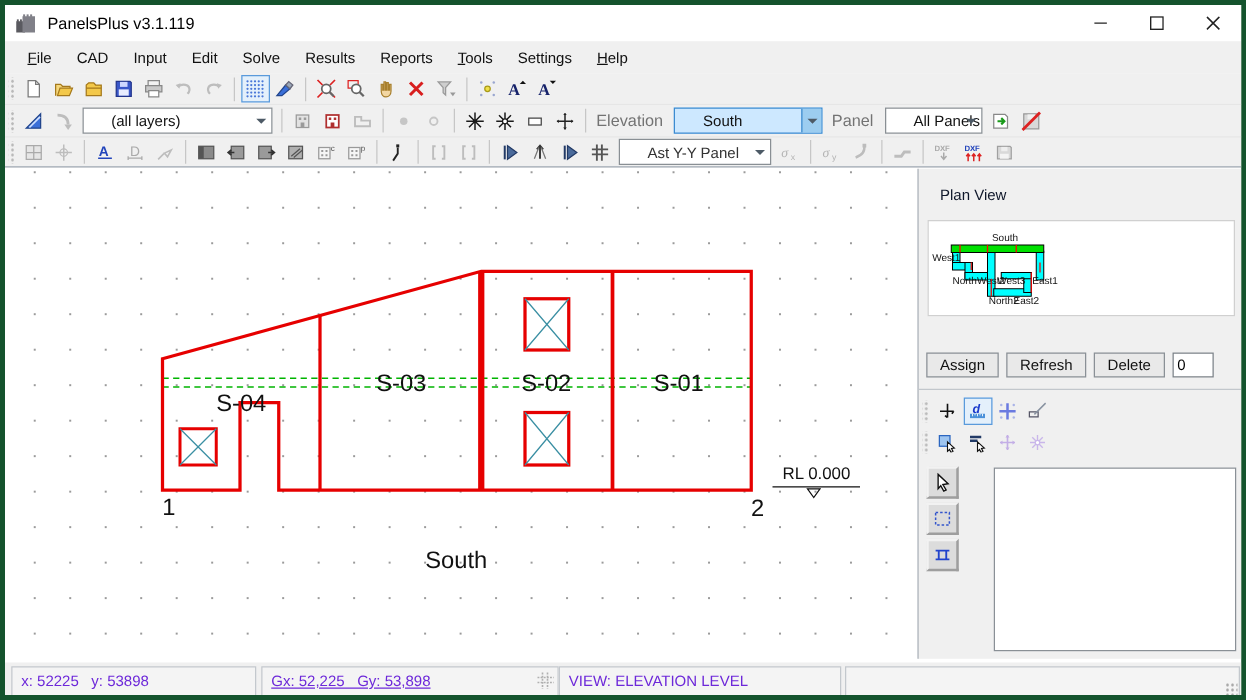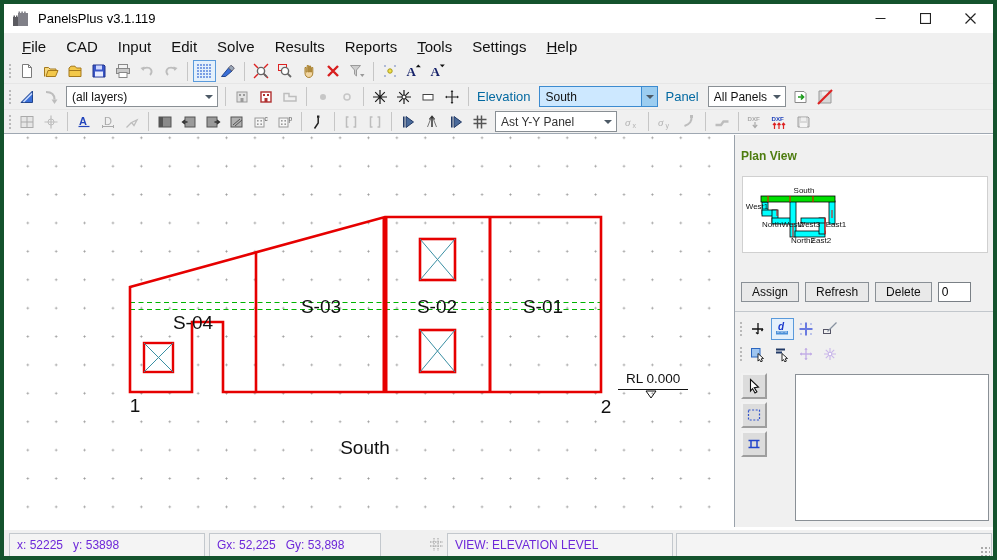--- a/index.html
+++ b/index.html
@@ -6,49 +6,49 @@
   *{box-sizing:border-box;}
   .window{position:relative;width:997px;height:560px;background:#fff;border:4px solid #14532d;overflow:hidden;}
   
   .titlebar{position:absolute;left:0;top:0;right:0;height:29px;background:#fff;display:flex;align-items:center;}
   .title-icon{width:18px;height:16px;margin-left:8px;}
   .title-text{font-size:13px;color:#000;margin-left:8px;}
   .win-controls{position:absolute;right:0;top:0;height:29px;display:flex;}
   .win-btn{width:45px;height:29px;display:flex;align-items:center;justify-content:center;}
   
   .menubar{position:absolute;left:0;top:29px;right:0;height:26px;background:#f0f0f0;display:flex;align-items:center;padding-left:8px;}
-  .menu-item{font-size:15px;color:#111;padding:20px 10px;}
+  .menu-item{font-size:12px;color:#111;padding:20px 10px;}
   .menu-item u{text-decoration:underline;}
   
   .toolbar{position:absolute;left:0;right:0;background:#f0f0f0;display:flex;align-items:center;padding-left:2px;}
   #tb1{top:55px;height:24px;}
   #tb2{top:79px;height:26px;border-top:1px solid #e6e6e6;}
   #tb3{top:105px;height:25px;border-top:1px solid #e6e6e6;border-bottom:1px solid #9fa8b2;}
   .grip{width:5px;height:18px;margin:0 3px 0 1px;background-image:radial-gradient(circle,#b9b9b9 1px,transparent 1.2px);background-size:4px 4px;background-position:1px 1px;}
   .tb-btn{width:23px;height:22px;border:1px solid transparent;display:flex;align-items:center;justify-content:center;background:transparent;padding:0;margin:0 0.5px;}
   .tb-btn.active{background:#e4f0fb;border-color:#5a9adb;}
   .tb-sep{width:1px;height:19px;background:#c6c6c6;margin:0 4px;}
   .tb-ico{width:16px;height:16px;display:block;}
   .tb-ico svg{display:block;}
-  .tb-label{font-size:13px;color:#0369a1;margin:0 6px 0 4px;}
-  .combo{height:21px;background:#fff;border:1px solid #898f94;display:inline-flex;align-items:center;position:relative;font-size:12px;color:#111;padding-left:5px;margin:0 3px;}
+  .tb-label{font-size:13px;color:#737373;margin:0 6px 0 4px;}
+  .combo{height:21px;background:#fff;border:1px solid #898f94;display:inline-flex;align-items:center;position:relative;font-size:12px;color:#111;padding-left:22px;margin:0 3px;}
   .combo .arrow{position:absolute;right:0;top:0;bottom:0;width:16px;display:flex;align-items:center;justify-content:center;}
   .combo .tri{width:0;height:0;border-left:4px solid transparent;border-right:4px solid transparent;border-top:4px solid #4d5a66;}
   .combo.highlight{background:#cde8ff;border-color:#3c8bd0;}
   .combo.highlight .arrow{background:#9ccdf0;border-left:1px solid #3c8bd0;}
   .combo.gray-text{color:#333;}
   
   .main{position:absolute;left:0;top:131px;right:0;height:392px;display:flex;}
   .canvas{position:relative;flex:1;background:#fff;border-right:1px solid #9aa2ab;
     background-image:radial-gradient(circle,#9a9a9a 0.9px,transparent 1.1px);
     background-size:28.4px 28.4px;background-position:9.6px 17px;text-align:center;}
   .canvas svg{position:absolute;left:4px;top:2px;}
   
   .rightpanel{width:258px;background:#f0f0f0;position:relative;}
-  .pv-title{position:absolute;left:6px;top:14px;font-size:12px;font-weight:bold;color:#4d7c0f;}
+  .pv-title{position:absolute;left:17px;top:14px;font-size:12px;font-weight:normal;color:#0f172a;}
   .pv-box{position:absolute;left:7px;top:41px;width:246px;height:77px;background:#fff;border:1px solid #d0d0d0;}
   .pv-buttons{position:absolute;left:6px;top:147px;display:flex;gap:6px;}
   .btn{height:20px;background:#e9e9e9;border:1px solid #8a9096;font-size:12px;color:#111;display:flex;align-items:center;justify-content:center;padding:0 10px;font-family:inherit;}
   .pv-count{width:33px;height:20px;border:1px solid #7a8086;font-size:12px;padding:0 3px;font-family:inherit;}
   .rp-divider{position:absolute;left:0;top:176px;right:0;height:1px;background:#c2c7cc;}
   .rp-row{position:absolute;left:2px;display:flex;align-items:center;}
   #rp-row1{top:183px;}
   #rp-row2{top:208px;}
   .rp-btncol{position:absolute;left:6px;top:238px;display:flex;flex-direction:column;gap:3px;}
   .raised-btn{width:26px;height:26px;background:#dcdcdc;border:2px outset #f2f2f2;display:flex;align-items:center;justify-content:center;padding:0;}
@@ -821,21 +821,21 @@
               </svg>
             </span>
           </button>
       </div>
       <div class="listbox"></div>
     </div>
   </div>
 
   <div class="statusbar">
     <div class="sb-panel" style="left:5px;width:196px;">x: 52225&nbsp;&nbsp;&nbsp;y: 53898</div>
-    <div class="sb-panel" style="left:205px;width:172px;">Gx: 52,225&nbsp;&nbsp;&nbsp;Gy: 53,898</div>
+    <div class="sb-panel" style="left:205px;width:238px;text-decoration:underline;">Gx: 52,225&nbsp;&nbsp;&nbsp;Gy: 53,898</div>
     <span class="sb-ico" style="left:425px;"><svg width="15" height="15" viewBox="0 0 15 15">
           <path d="M5 1v13M9 1v13M1 5h13M1 9h13" stroke="#b0b0b0" stroke-width="1.3" stroke-dasharray="1.5 1"></path>
         </svg></span>
     <div class="sb-panel" style="left:443px;width:226px;">VIEW: ELEVATION LEVEL</div>
     <div class="sb-panel" style="left:672px;width:316px;"></div>
     <div class="sb-grip"></div>
   </div>
 </div>
 
 </body></html>

